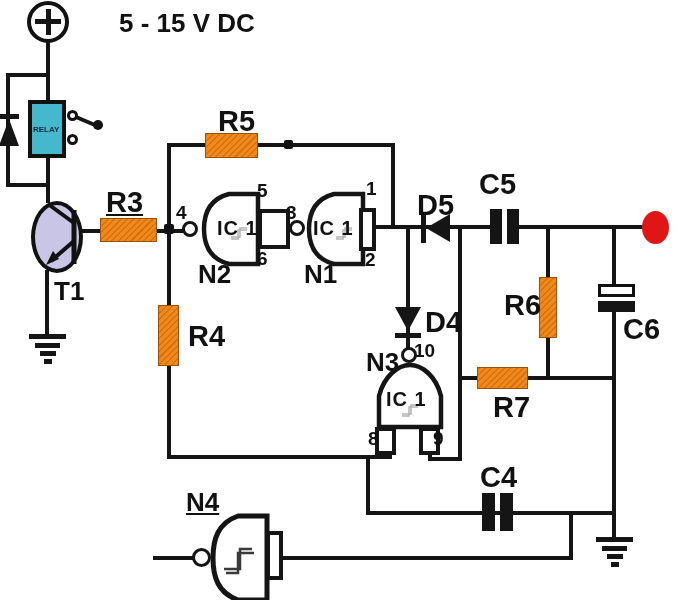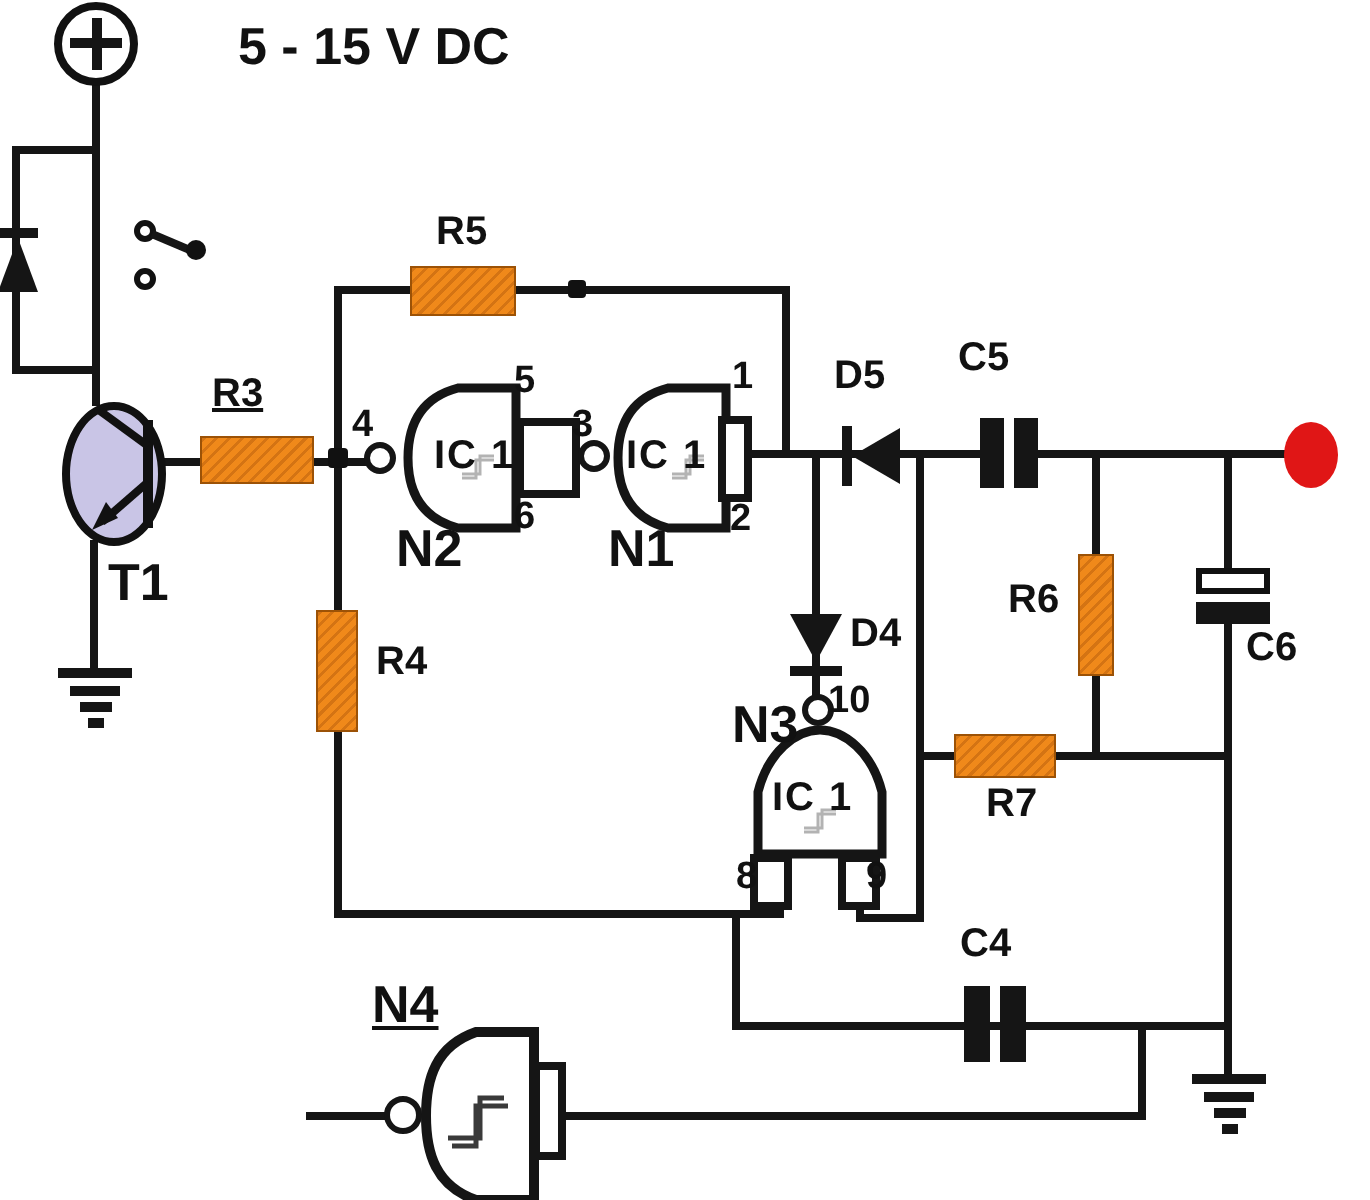--- a/index.html
+++ b/index.html
@@ -1,20 +1,20 @@
 <!DOCTYPE html>
 <html><head>
 <meta charset="utf-8">
 <style>
   html,body{margin:0;padding:0;background:#ffffff;}
   #stage{position:relative;width:685px;height:600px;background:#ffffff;overflow:hidden;
          font-family:"Liberation Sans",sans-serif;}
   .w{position:absolute;background:#151515;}
   .lbl{position:absolute;color:#111;font-weight:700;white-space:nowrap;}
-  .lbl-24{font-size:20px;}
+  .lbl-24{font-size:29px;}
   .lbl-19{font-size:19px;}
   .lbl-26{font-size:26px;}
   .res{position:absolute;background:#f0891a;border:1px solid #9c5206;box-sizing:border-box;
        background-image:repeating-linear-gradient(135deg, rgba(140,60,0,.28) 0 1.5px, rgba(0,0,0,0) 1.5px 4.5px);}
   .plate{position:absolute;background:#151515;}
   .bubble{position:absolute;background:#fff;border:3.5px solid #151515;border-radius:50%;box-sizing:border-box;}
   .conn{position:absolute;background:#fff;border:4px solid #151515;box-sizing:border-box;}
   .dot{position:absolute;background:#111;border-radius:2px;}
   svg{position:absolute;overflow:visible;}
   .wm{position:absolute;color:#9b9b9b;font-size:27px;letter-spacing:1px;font-weight:400;}
@@ -60,20 +60,23 @@
   <div class="dot" style="left:284px;top:140px;width:9px;height:9px;"></div>
 
   <div style="position:absolute;left:27px;top:1px;width:42px;height:42px;border:4px solid #111;border-radius:50%;box-sizing:border-box;background:#fff;"></div>
   <div class="w" style="left:35px;top:19px;width:26px;height:5px;"></div>
   <div class="w" style="left:46px;top:9px;width:5px;height:26px;"></div>
   <div class="lbl lbl-26" style="left:79px;top:8px;margin-left:40px;">5 - 15 V DC</div>
 
   <div class="w" style="left:-1px;top:114px;width:20px;height:5px;"></div>
   <div style="position:absolute;left:-1px;top:119px;width:0;height:0;border-left:10px solid transparent;border-right:10px solid transparent;border-bottom:27px solid #151515;"></div>
 
+  <div style="position:absolute;left:28px;top:100px;width:38px;height:58px;background:#45b8cb;border:4px solid #111;box-sizing:border-box;display:flex;align-items:center;">
+    <span style="font-size:8px;font-weight:700;color:#0d2b4a;letter-spacing:0;padding-left:1px;">RELAY</span>
+  </div>
   <div style="position:absolute;left:67px;top:110px;width:11px;height:11px;border:3px solid #111;border-radius:50%;background:#fff;box-sizing:border-box;"></div>
   <div style="position:absolute;left:67px;top:134px;width:11px;height:11px;border:3px solid #111;border-radius:50%;background:#fff;box-sizing:border-box;"></div>
   <div class="w" style="left:76px;top:115px;width:25px;height:4px;transform:rotate(23deg);transform-origin:left center;"></div>
   <div style="position:absolute;left:93px;top:120px;width:10px;height:10px;border-radius:50%;background:#111;"></div>
 
   <div style="position:absolute;left:31px;top:201px;width:52px;height:72px;background:#c9c5e6;border:4px solid #111;border-radius:50%;box-sizing:border-box;"></div>
   <svg style="left:31px;top:201px;" width="52" height="72" viewBox="0 0 52 72">
     <line x1="43" y1="9" x2="43" y2="63" stroke="#111" stroke-width="5"></line>
     <line x1="17" y1="3" x2="43" y2="22" stroke="#111" stroke-width="4"></line>
     <line x1="43" y1="40" x2="20" y2="60" stroke="#111" stroke-width="4"></line>
@@ -96,21 +99,21 @@
   <div class="lbl lbl-24" style="left:188px;top:320px;">R4</div>
 
   <div class="res" style="left:539px;top:277px;width:18px;height:61px;"></div>
   <div class="lbl lbl-24" style="left:504px;top:289px;">R6</div>
 
   <div class="res" style="left:477px;top:367px;width:51px;height:22px;"></div>
   <div class="lbl lbl-24" style="left:493px;top:391px;">R7</div>
 
   <div class="plate" style="left:421px;top:213px;width:5px;height:30px;"></div>
   <div style="position:absolute;left:426px;top:214px;width:0;height:0;border-top:14px solid transparent;border-bottom:14px solid transparent;border-right:24px solid #151515;"></div>
-  <div class="lbl lbl-24" style="left:417px;top:177px;">D5</div>
+  <div class="lbl lbl-24" style="left:417px;top:189px;">D5</div>
 
   <div style="position:absolute;left:395px;top:307px;width:0;height:0;border-left:13px solid transparent;border-right:13px solid transparent;border-top:24px solid #151515;"></div>
   <div class="plate" style="left:395px;top:333px;width:26px;height:5px;"></div>
   <div class="lbl lbl-24" style="left:425px;top:306px;">D4</div>
 
   <div class="plate" style="left:490px;top:209px;width:12px;height:35px;"></div>
   <div class="plate" style="left:507px;top:209px;width:12px;height:35px;"></div>
   <div class="lbl lbl-24" style="left:479px;top:168px;">C5</div>
 
   <div class="plate" style="left:482px;top:493px;width:13px;height:38px;"></div>

